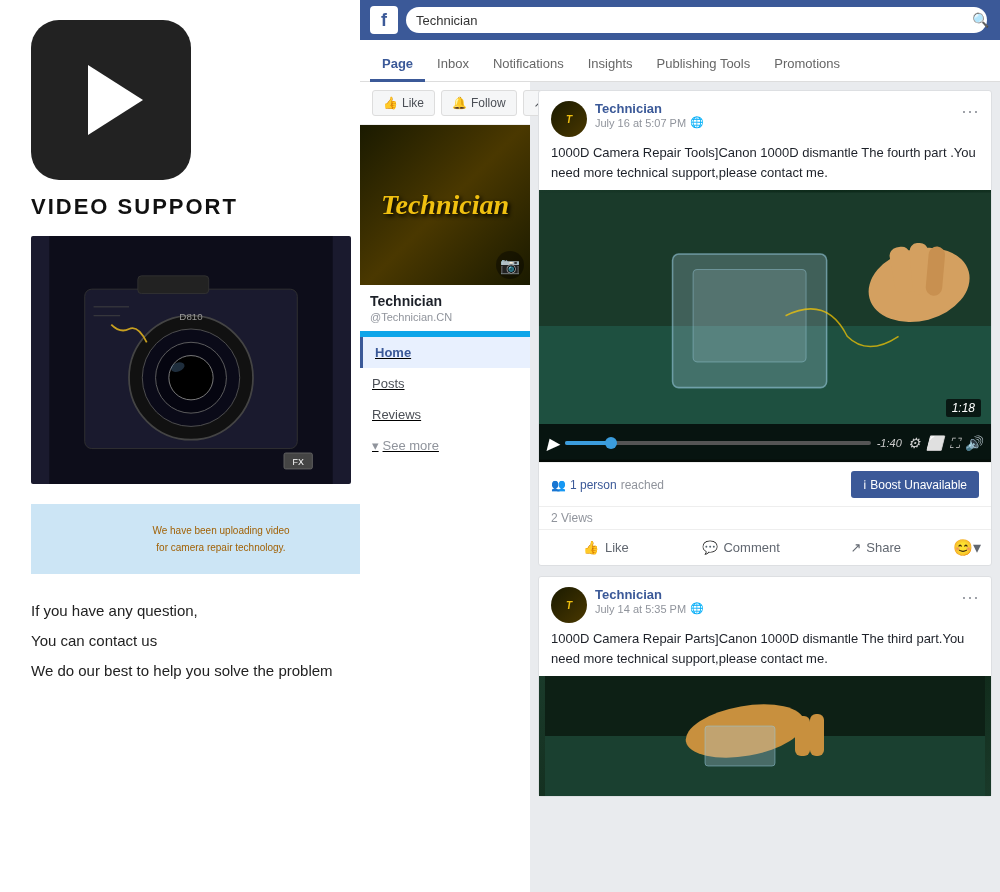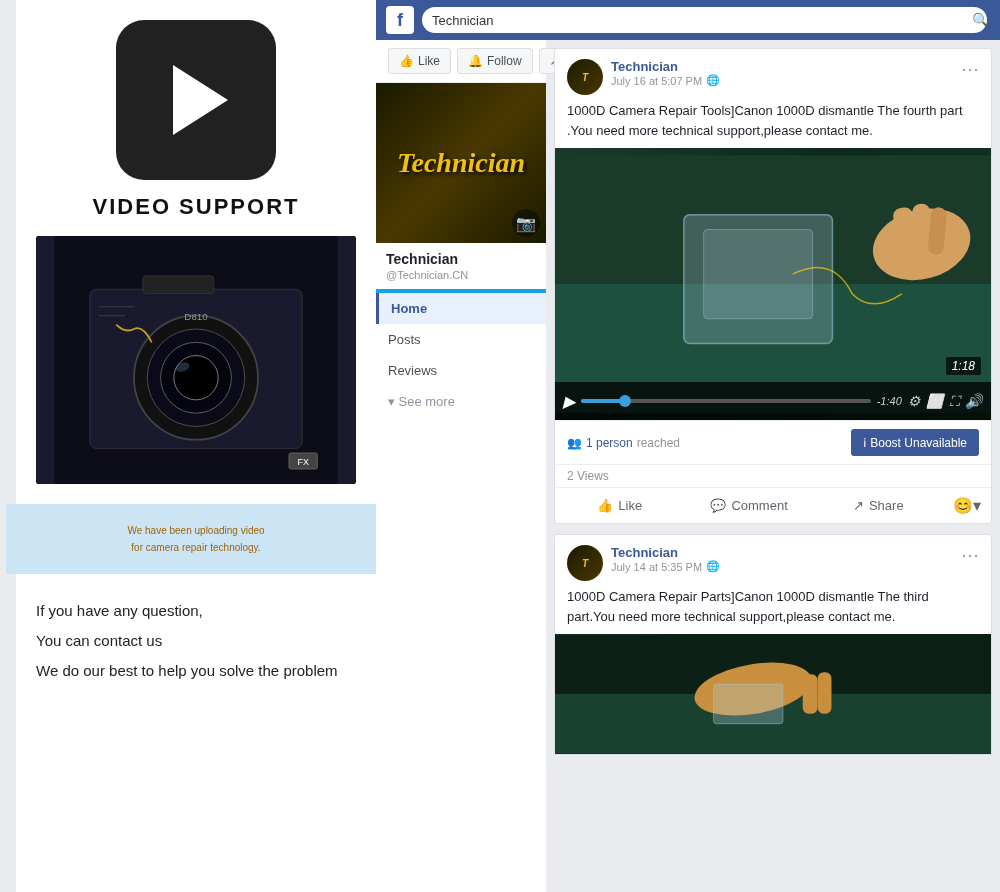--- a/index.html
+++ b/index.html
@@ -4,24 +4,22 @@
   <style>
     * { box-sizing: border-box; margin: 0; padding: 0; }
     body { font-family: Helvetica, Arial, sans-serif; background: #e9ebee; display: flex; width: 1000px; min-height: 892px; overflow: hidden; }
 
     
     .left-panel {
       width: 360px;
       background: #fff;
       display: flex;
       flex-direction: column;
-      align-items: center;
       padding: 20px 31px;
       flex-shrink: 0;
-      margin-left: 16px;
     }
     .video-icon-box {
       width: 160px;
       height: 160px;
       background: #222;
       border-radius: 28px;
       display: flex;
       align-items: center;
       justify-content: center;
       margin-bottom: 14px;
@@ -196,21 +194,22 @@
       color: #1d2129;
       padding: 8px 10px 2px;
     }
     .page-handle {
       font-size: 11px;
       color: #90949c;
       padding: 0 10px 8px;
     }
     .sidebar-menu {
       list-style: none;
-      border-top: 4px solid #0ea5e9;
+      border-top: 6px solid #0ea5e9;
+      text-decoration: underline;
     }
     .sidebar-menu li {
       padding: 8px 12px;
       font-size: 13px;
       color: #4b4f56;
       cursor: pointer;
     }
     .sidebar-menu li.active {
       background: #e8f0fe;
       color: #3b5998;
@@ -511,20 +510,28 @@
 </div>
 
 <div class="right-panel">
 
   <div class="fb-topbar">
     <div class="fb-logo">f</div>
     <input class="fb-search" type="text" value="Technician" style="">
     <span class="search-icon">🔍</span>
   </div>
 
+  <div class="fb-nav">
+    <div class="fb-nav-tab active">Page</div>
+    <div class="fb-nav-tab">Inbox</div>
+    <div class="fb-nav-tab">Notifications</div>
+    <div class="fb-nav-tab">Insights</div>
+    <div class="fb-nav-tab">Publishing Tools</div>
+    <div class="fb-nav-tab">Promotions</div>
+  </div>
 
   <div class="fb-content">
 
     <div class="fb-sidebar">
 
       <div class="page-action-bar">
         <button class="action-btn like">
           <span>👍</span>
           <span>Like</span>
         </button>

